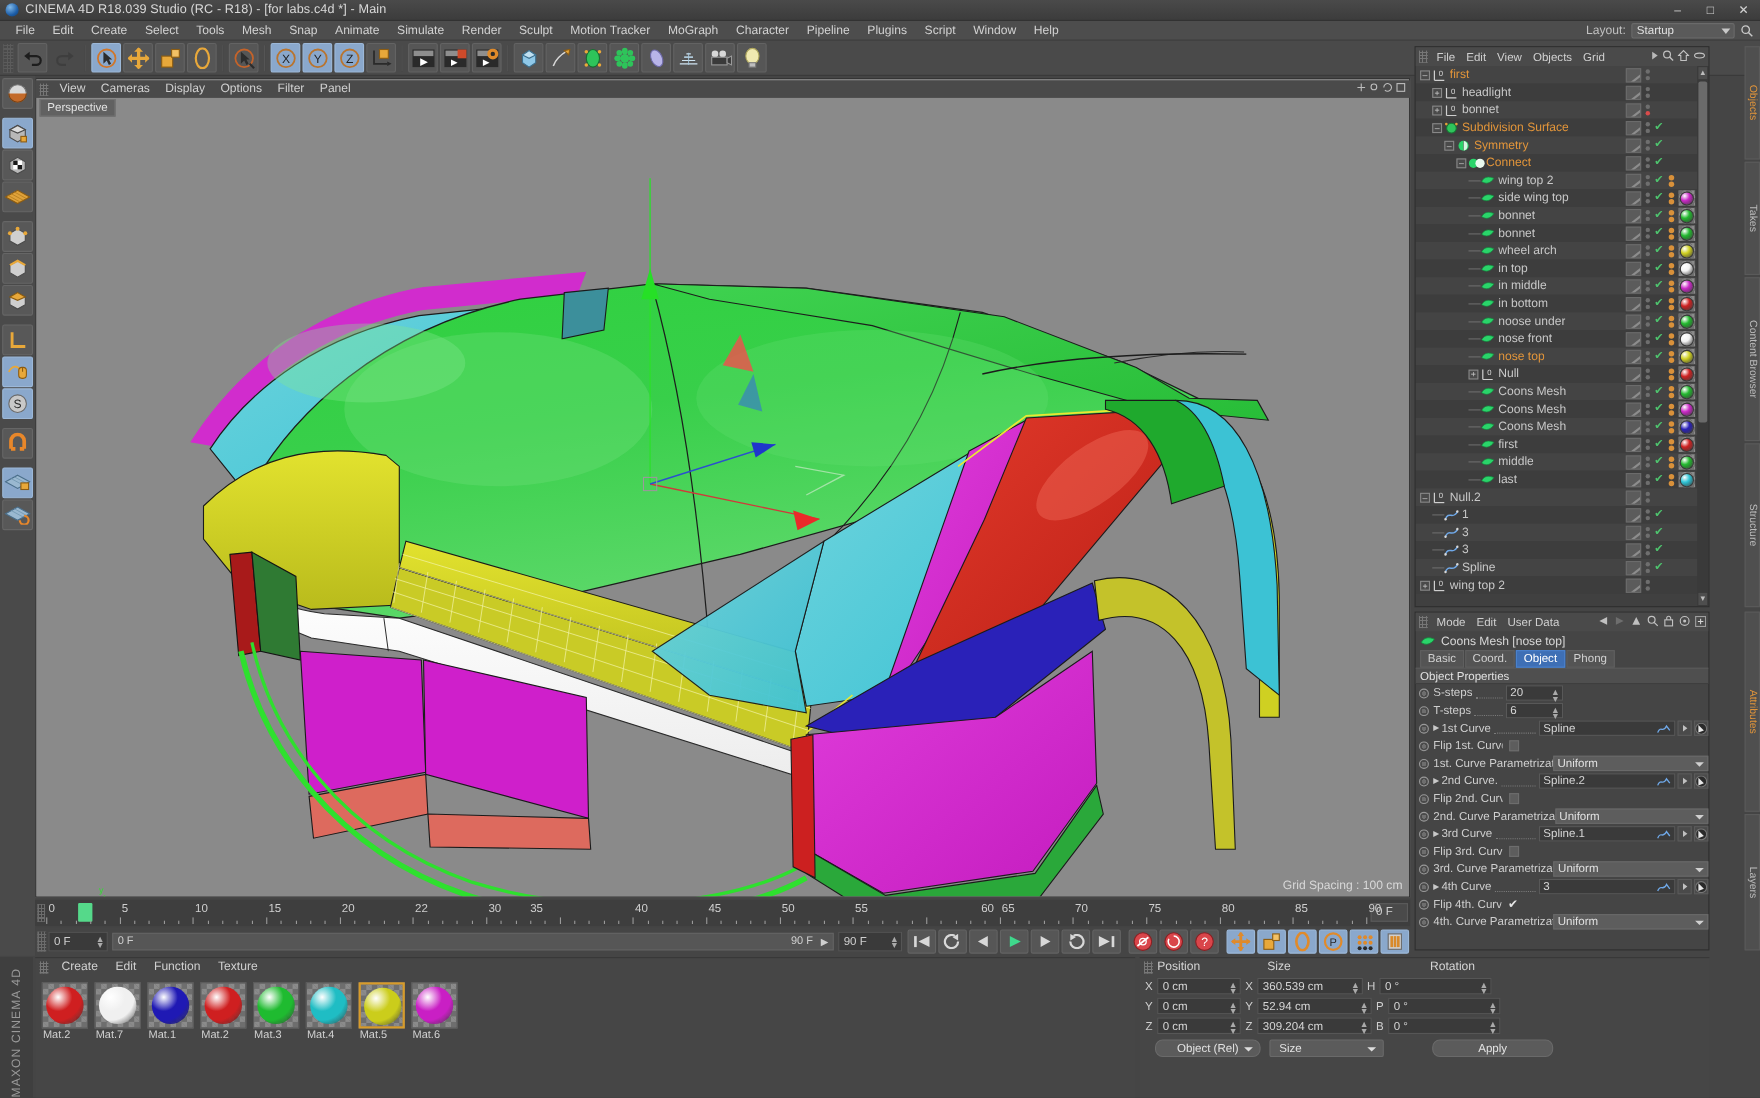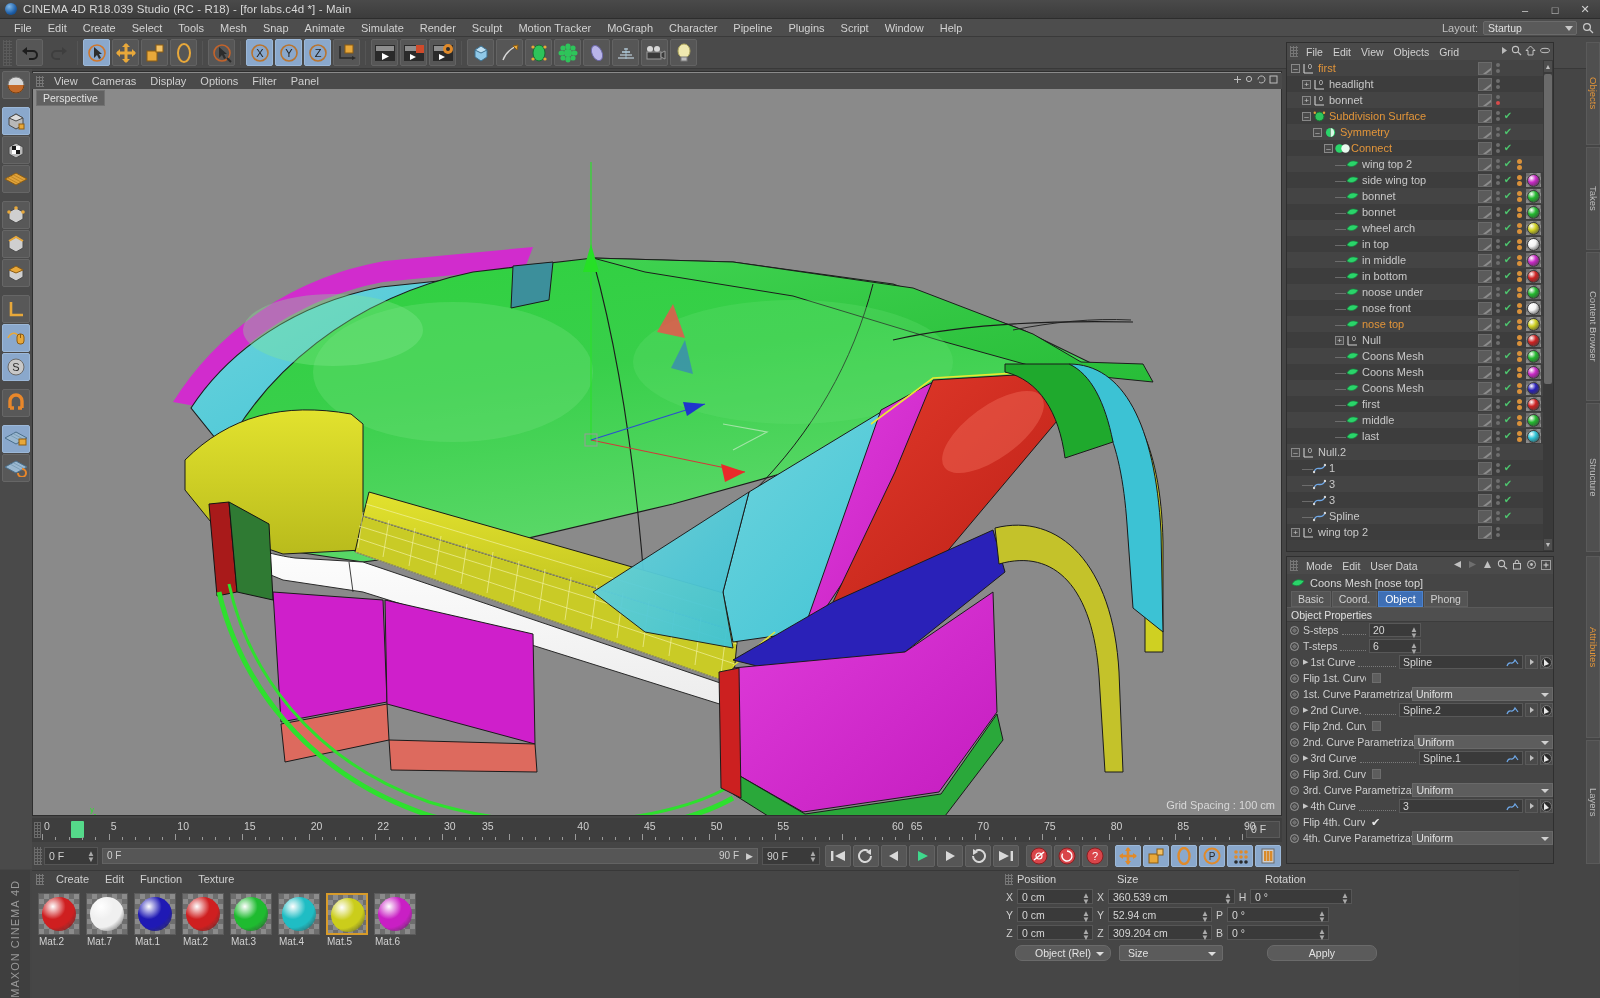--- a/index.html
+++ b/index.html
@@ -184,21 +184,21 @@
     display:flex;align-items:center;padding:0 3px;position:relative;}
   .pdrop{height:14px;background:#5d5d5d;border:1px solid #696969;color:#e0e0e0;font-size:10.5px;
     display:flex;align-items:center;padding:0 3px;position:relative;}
   .pdrop .arw{position:absolute;right:3px;top:5px;border-left:4px solid transparent;
     border-right:4px solid transparent;border-top:4px solid #d0d0d0;}
   .pchk{width:10px;height:10px;background:#5d5d5d;border:1px solid #6d6d6d;}
   .pchkon{width:11px;color:#e8e8e8;font-size:11px;line-height:10px;}
   .linkbtn{width:13px;height:14px;background:#4a4a4a;border:1px solid #5a5a5a;display:flex;align-items:center;justify-content:center;}
 
   
-  .coordman{position:absolute;left:1001px;top:870px;width:518px;height:128px;background:#464646;border-top:1px solid #383838;}
+  .coordman{position:absolute;left:1036px;top:870px;width:518px;height:128px;background:#464646;border-top:1px solid #383838;}
   .cm-head{height:16px;display:flex;align-items:center;padding-left:4px;}
   .cm-head .grip{width:8px;height:11px;margin-right:4px;
     background-image:repeating-linear-gradient(0deg,#777 0 1px,transparent 1px 3px),
                      repeating-linear-gradient(90deg,#777 0 1px,transparent 1px 3px);}
   .cm-col{font-size:11px;color:#d4d4d4;}
   .crow{height:17px;display:flex;align-items:center;gap:3px;padding-left:4px;margin-top:1px;}
   .caxis{width:9px;font-size:10.5px;color:#cfcfcf;text-align:center;}
   .cfield{height:15px;background:#3a3a3a;border:1px solid #565656;color:#d6d6d6;font-size:10.5px;
     display:flex;align-items:center;padding:0 4px;position:relative;}
   .cbtn{height:16px;background:#5b5b5b;border:1px solid #6a6a6a;border-radius:7px;color:#e2e2e2;
@@ -1980,21 +1980,21 @@
           <span class="pdrop" style="width: 160px;">
             <span>Uniform</span>
             <span class="arw"></span>
           </span>
         </div>
         <div class="prow">
           <span class="pbullet"></span>
           <span style="color: rgb(200, 200, 200); font-size: 7px; margin-right: 2px;">▶</span>
           <span class="plabel">3rd Curve</span>
           <span class="pdots"></span>
-          <span class="pfield" style="width: 104px;">
+          <span class="pfield" style="width: 124px;">
             <span>Spline.1</span>
             <span style="position: absolute; right: 3px; top: 1px;">
               <svg width="13" height="11">
                 <path d="M1 9 C3.5 2 6 10 9 3 L12 7" fill="none" stroke="#6fa8e8" stroke-width="1.2"></path>
               </svg>
             </span>
           </span>
           <span class="linkbtn" style="margin-left: 2px;">
             <svg width="6" height="8">
               <polygon points="1,1 5,4 1,7" fill="#c0c0c0"></polygon>
@@ -2078,21 +2078,21 @@
       <span class="cm-col">Rotation</span>
     </div>
     <div id="coordrows">
         <div class="crow">
           <span class="caxis">X</span>
           <span class="cfield" style="width: 76px;">
             <span>0 cm</span>
             <span class="spin">▲<br>▼</span>
           </span>
           <span class="caxis">X</span>
-          <span class="cfield" style="width: 127px;">
+          <span class="cfield" style="width: 96px;">
             <span>360.539 cm</span>
             <span class="spin">▲<br>▼</span>
           </span>
           <span class="caxis">H</span>
           <span class="cfield" style="width: 102px;">
             <span>0 °</span>
             <span class="spin">▲<br>▼</span>
           </span>
         </div>
         <div class="crow">

